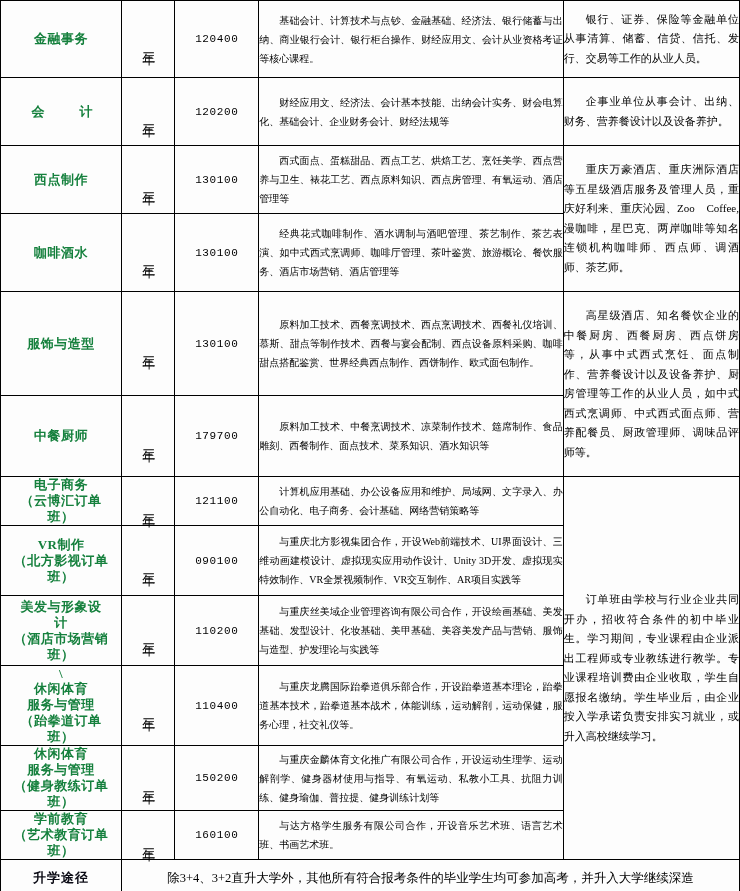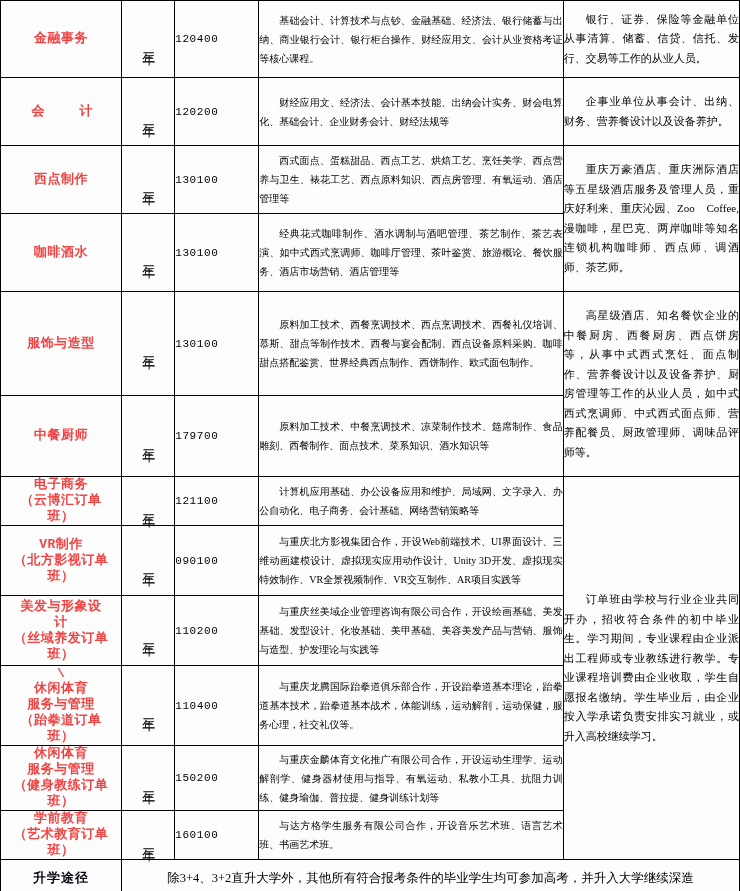--- a/index.html
+++ b/index.html
@@ -33,41 +33,41 @@
   col.c-courses { width: 304px; }
   col.c-employ  { width: 176px; }
 
   .cell-major {
     text-align: center;
     font-weight: bold;
     font-size: 13px;
     line-height: 16px;
     letter-spacing: 0.5px;
     padding: 2px 3px;
-    color: #ef4444;
-    font-family: Liberation Mono, monospace;
+    color: #15803d;
   }
   .cell-major .mj-line { display: block; white-space: nowrap; }
   .cell-major .mj-spaced { letter-spacing: 11px; padding-left: 13px; }
 
   .cell-years {
     text-align: center;
     font-size: 13px;
     line-height: 15px;
     padding: 2px 0;
   }
   .cell-years .yr {
     display: inline-block;
     writing-mode: vertical-rl;
     text-orientation: upright;
     line-height: 1.1;
     letter-spacing: 1px;
   }
 
   .cell-code {
+    text-align: center;
     font-size: 11px;
     font-family: "Liberation Mono", "DejaVu Sans Mono", monospace;
     letter-spacing: 0.6px;
     padding: 2px 2px;
   }
 
   .cell-courses {
     font-size: 10px;
     line-height: 19px;
     text-align: justify;
@@ -218,21 +218,21 @@
         <span class="yr">三年</span>
       </td>
       <td class="cell-code">090100</td>
       <td class="cell-courses">与重庆北方影视集团合作，开设Web前端技术、UI界面设计、三维动画建模设计、虚拟现实应用动作设计、Unity 3D开发、虚拟现实特效制作、VR全景视频制作、VR交互制作、AR项目实践等</td>
     </tr>
 
     <tr style="height:70px;">
       <td class="cell-major">
         <span class="mj-line">美发与形象设</span>
         <span class="mj-line">计</span>
-        <span class="mj-line">（丝域养发订单</span>
+        <span class="mj-line">（酒店市场营销</span>
         <span class="mj-line">班）</span>
       </td>
       <td class="cell-years">
         <span class="yr">三年</span>
       </td>
       <td class="cell-code">110200</td>
       <td class="cell-courses">与重庆丝美域企业管理咨询有限公司合作，开设绘画基础、美发基础、发型设计、化妆基础、美甲基础、美容美发产品与营销、服饰与造型、护发理论与实践等</td>
     </tr>
 
     <tr style="height:78px;">

